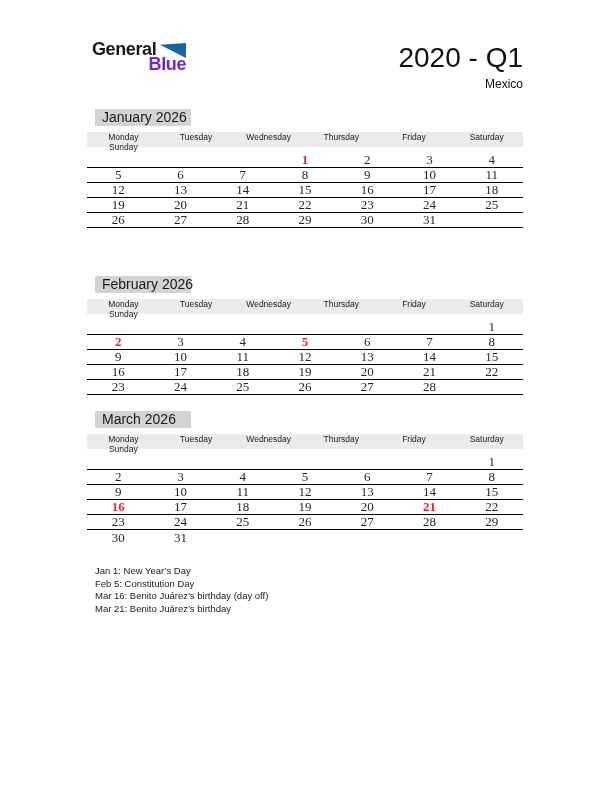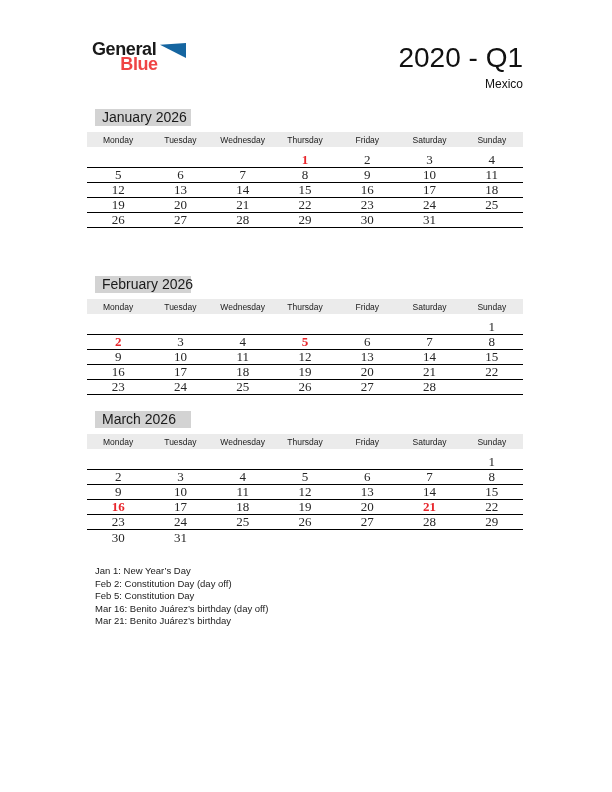--- a/index.html
+++ b/index.html
@@ -37,21 +37,21 @@
   .month-feb { top: 276px; }
   .month-mar { top: 411px; }
   .month-title {
     margin-left: 8px; width: 96px; height: 17px;
     background: #d3d3d3; color: #1a1a1a;
     font-size: 14px; line-height: 17px; padding-left: 7px;
     white-space: nowrap;
   }
   .cal { margin-top: 6px; width: 436px; }
   .weekday-row {
-    display: grid; grid-template-columns: repeat(7, 1fr);
+    display: grid; grid-template-columns: repeat(6, 1fr);
     height: 15px; background: #ebebeb;
   }
   .wd {
     display: flex; align-items: center; justify-content: center;
     font-size: 8.5px; color: #1a1a1a;
   }
   .week {
     display: grid; grid-template-columns: repeat(7, 1fr);
     height: 15px;
   }
@@ -70,21 +70,21 @@
   .holiday-line { font-size: 9.5px; line-height: 12.5px; color: #1a1a1a; }
 </style>
 </head>
 <body>
 
 <div class="page">
 
   <div class="logo">
     <div class="logo-general">General</div>
     <div class="logo-triangle" style="background: rgb(21, 101, 160);"></div>
-    <div class="logo-blue" style="color: #ef4444; text-align: center;">Blue</div>
+    <div class="logo-blue" style="color: #6d28d9;">Blue</div>
   </div>
 
   <div class="header-title-block">
     <div class="header-title">2020 - Q1</div>
     <div class="header-subtitle">Mexico</div>
   </div>
 
   <div class="month month-jan">
     <div class="month-title">January 2026</div>
     <div class="cal">
@@ -275,19 +275,18 @@
             <div class="day"></div>
             <div class="day"></div>
             <div class="day"></div>
           </div>
         </div>
     </div>
   </div>
 
   <div class="holidays">
       <div class="holiday-line">Jan 1: New Year’s Day</div>
-      <div class="holiday-line">Feb 2: Constitution Day (day off)</div>
       <div class="holiday-line">Feb 5: Constitution Day</div>
       <div class="holiday-line">Mar 16: Benito Juárez’s birthday (day off)</div>
       <div class="holiday-line">Mar 21: Benito Juárez’s birthday</div>
     </div>
 
 </div>
 
 </body></html>

